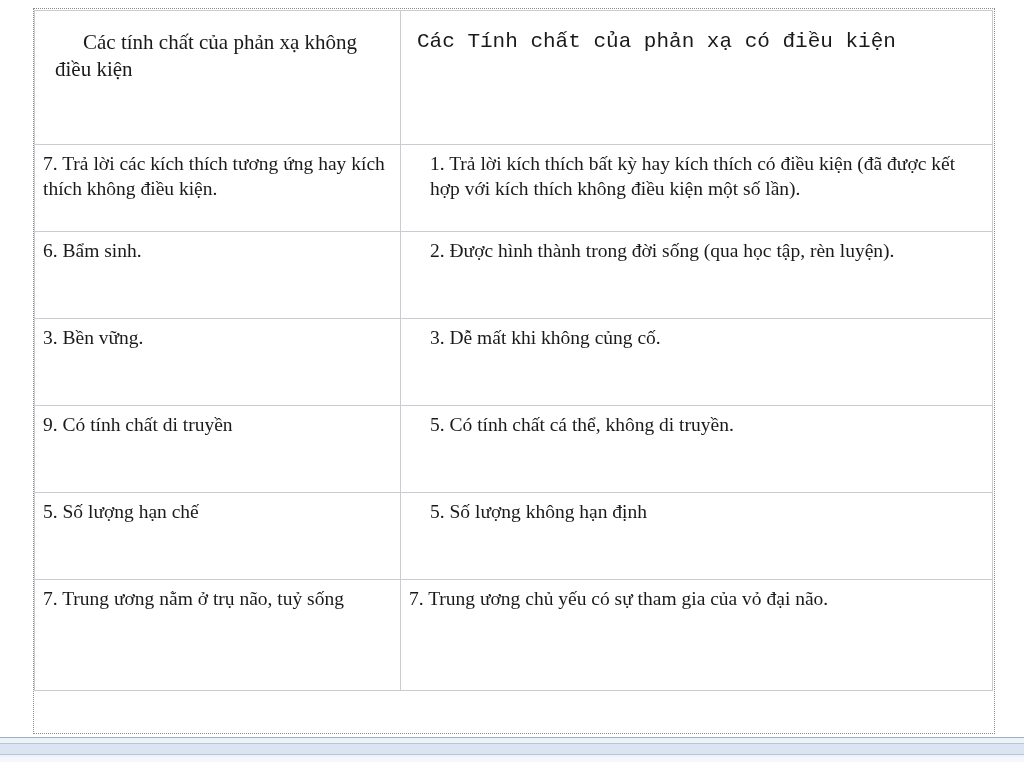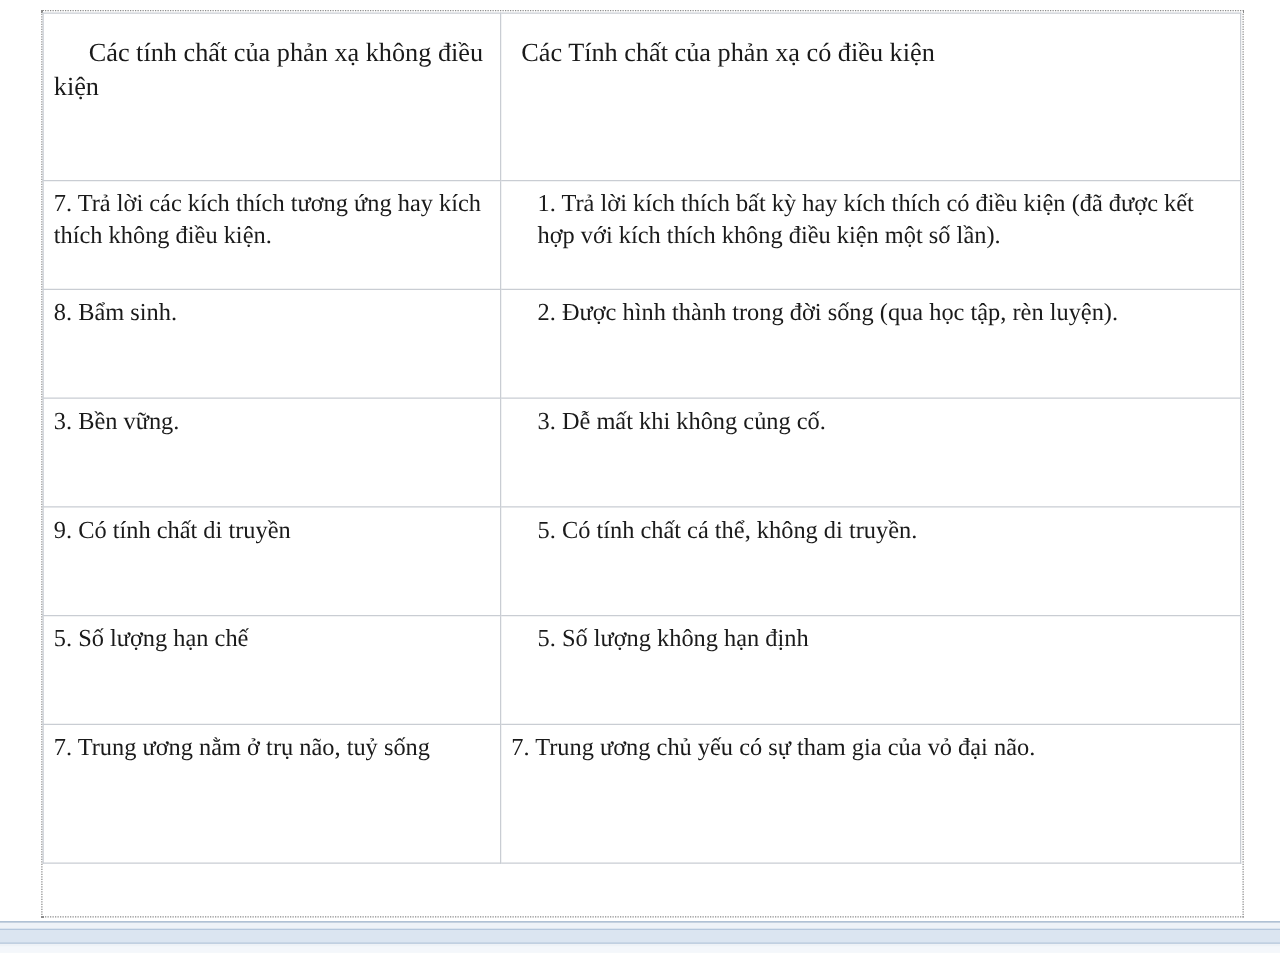--- a/index.html
+++ b/index.html
@@ -62,24 +62,26 @@
 
   
   table.cmp tr.head td {
     height: 108px;
     font-size: 21px;
     padding-top: 18px;
   }
   .head-left-text {
     display: block;
     text-indent: 28px;
+    margin-left: 12px;
   }
   .head-right-text {
     display: block;
     padding-left: 8px;
+    font-family: Liberation Mono, monospace;
   }
 
   table.cmp tr.body td {
     height: 72px;
   }
   table.cmp tr.body td.right-cell {
     padding-left: 29px;
     font-family: Liberation Serif, serif;
   }
   table.cmp tr.tall td {
@@ -169,21 +171,21 @@
           <span class="head-right-text">Các Tính chất của phản xạ có điều kiện</span>
         </td>
       </tr>
 
       <tr class="body">
         <td>7. Trả lời các kích thích tương ứng hay kích thích không điều kiện.</td>
         <td class="right-cell">1. Trả lời kích thích bất kỳ hay kích thích có điều kiện (đã được kết hợp với kích thích không điều kiện một số lần).</td>
       </tr>
 
       <tr class="body">
-        <td>8. Bẩm sinh.</td>
+        <td>6. Bẩm sinh.</td>
         <td class="right-cell">2. Được hình thành trong đời sống (qua học tập, rèn luyện).</td>
       </tr>
 
       <tr class="body">
         <td>3. Bền vững.</td>
         <td class="right-cell">3. Dễ mất khi không củng cố.</td>
       </tr>
 
       <tr class="body">
         <td>9. Có tính chất di truyền</td>

